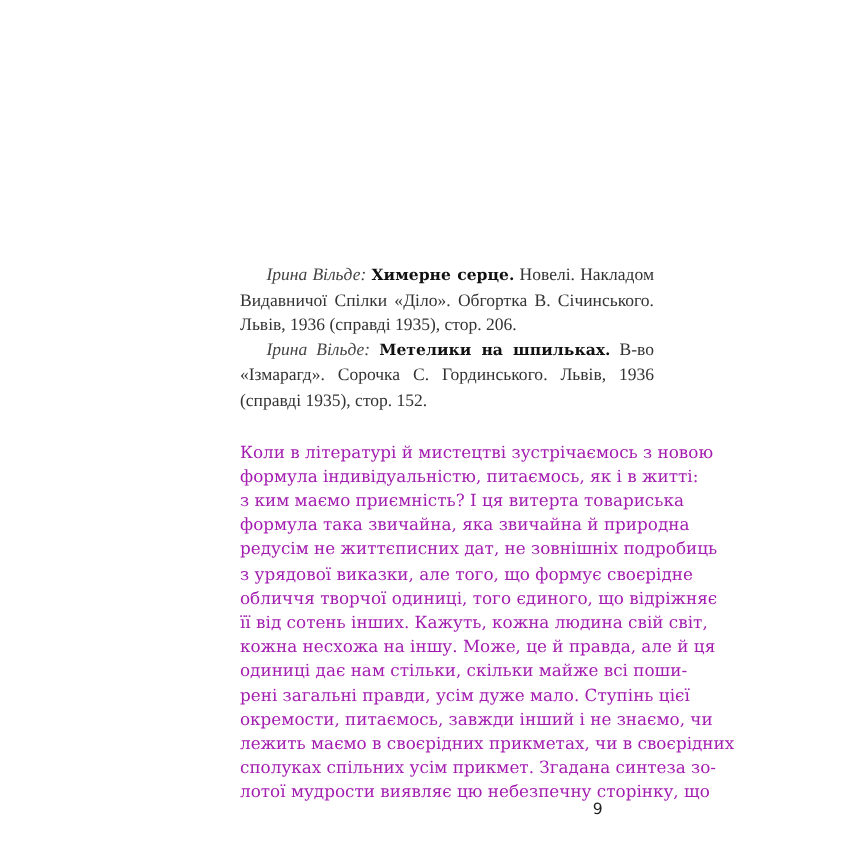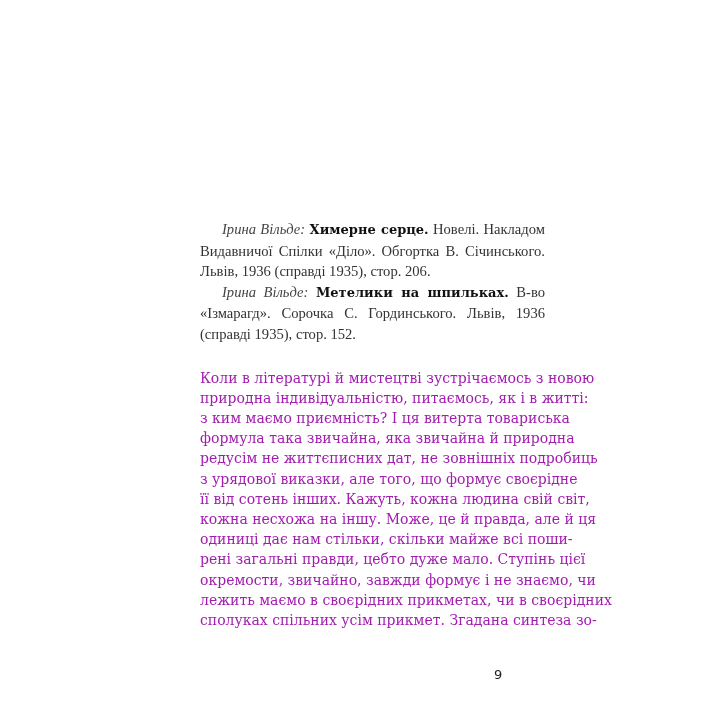--- a/index.html
+++ b/index.html
@@ -43,28 +43,30 @@
     </p>
     <p class="entry">
       <span class="author">Ірина Вільде:</span>
       <span class="title">Метелики на шпильках.</span>
       <span>В-во «Ізмарагд». Сорочка С. Гординського. Львів, 1936 (справді 1935), стор. 152.</span>
     </p>
   </div>
 
   <div class="body">
     <span class="line">Коли в літературі й мистецтві зустрічаємось з новою</span>
-    <span class="line">природна індивідуальністю, питаємось, як і в житті:</span>
+    <span class="line">формула індивідуальністю, питаємось, як і в житті:</span>
     <span class="line">з ким маємо приємність? І ця витерта товариська</span>
     <span class="line">формула така звичайна, яка звичайна й природна</span>
     <span class="line">редусім не життєписних дат, не зовнішніх подробиць</span>
     <span class="line">з урядової виказки, але того, що формує своєрідне</span>
+    <span class="line">обличчя творчої одиниці, того єдиного, що відріжняє</span>
     <span class="line">її від сотень інших. Кажуть, кожна людина свій світ,</span>
     <span class="line">кожна несхожа на іншу. Може, це й правда, але й ця</span>
     <span class="line">одиниці дає нам стільки, скільки майже всі поши-</span>
-    <span class="line">рені загальні правди, цебто дуже мало. Ступінь цієї</span>
-    <span class="line">окремости, звичайно, завжди формує і не знаємо, чи</span>
+    <span class="line">рені загальні правди, усім дуже мало. Ступінь цієї</span>
+    <span class="line">окремости, питаємось, завжди інший і не знаємо, чи</span>
     <span class="line">лежить маємо в своєрідних прикметах, чи в своєрідних</span>
     <span class="line">сполуках спільних усім прикмет. Згадана синтеза зо-</span>
+    <span class="line">лотої мудрости виявляє цю небезпечну сторінку, що</span>
   </div>
 </div>
 
 <div class="pagenum">9</div>
 
 </body></html>

